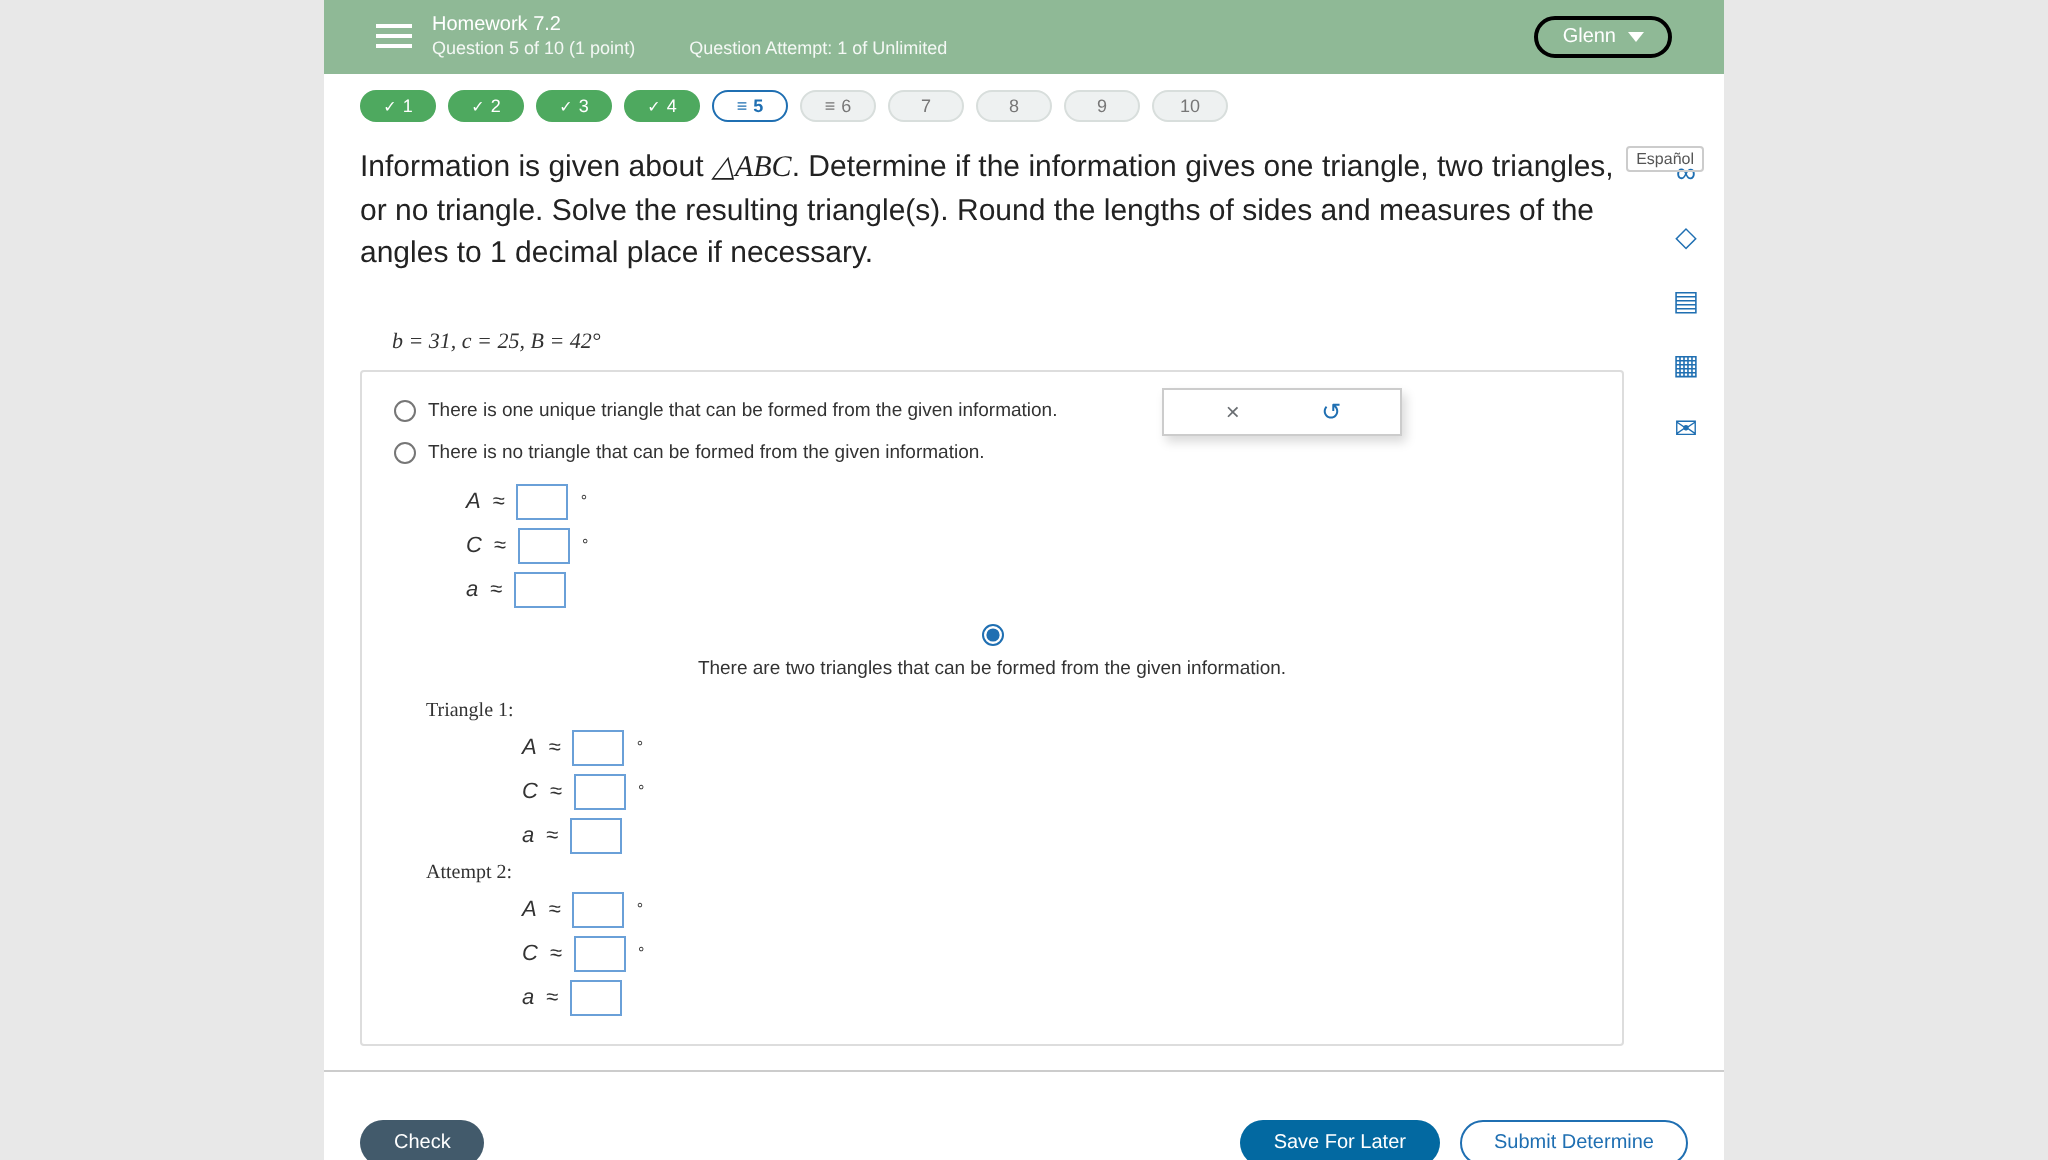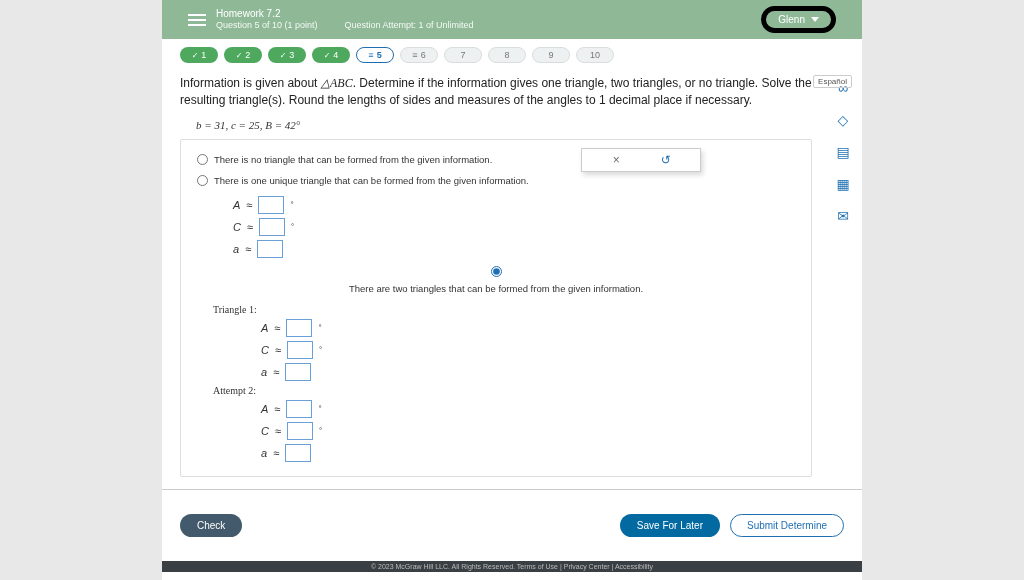--- a/index.html
+++ b/index.html
@@ -3,34 +3,34 @@
 <meta charset="utf-8">
 <style>
   * { box-sizing: border-box; margin: 0; padding: 0; font-family: Arial, Helvetica, sans-serif; }
   body { background: #e8e8e8; display: flex; justify-content: center; font-size: 10px; color: #333; }
   .app { width: 700px; background: #fff; min-height: 580px; position: relative; }
   .header { background: #8fb996; color: #fff; padding: 6px 26px; display: flex; align-items: center; gap: 10px; }
   .hamburger { width: 18px; cursor: pointer; }
   .hamburger div { height: 2px; background: #fff; margin: 3px 0; }
   .header-titles { flex: 1; display: flex; flex-direction: column; font-size: 10px; line-height: 1.3; }
   .header-sub { display: flex; gap: 27px; opacity: .9; font-size: 9px; }
-  .user-pill { border: 5px solid #000000; border-radius: 14px; padding: 3px 12px; font-size: 10px; display: flex; align-items: center; gap: 6px; cursor: pointer; }
+  .user-pill { border: 2px solid #000000; border-radius: 14px; padding: 3px 12px; font-size: 10px; display: flex; align-items: center; gap: 6px; cursor: pointer; }
   .chev-down { width: 0; height: 0; border-left: 4px solid transparent; border-right: 4px solid transparent; border-top: 5px solid #fff; }
   .stripe { display: flex; gap: 6px; padding: 8px 18px 4px; align-items: center; position: relative; }
   .espanol { position: absolute; right: 10px; top: 4px; font-size: 8px; color: #555; border:1px solid #ccc; padding:1px 4px; border-radius:2px; cursor:pointer;margin-top:32px;}
   .qpill { border-radius: 11px; min-width: 38px; height: 16px; font-size: 9px; display: flex; align-items: center; justify-content: center; gap: 3px; cursor: pointer; border: 1px solid transparent; }
   .qpill.done { background: #4ea95f; color: #fff; }
   .qpill.current { background: #fff; color: #1f6fb2; border: 1.5px solid #1f6fb2; font-weight: bold; }
   .qpill.pending { background: #eef1f1; color: #777; border: 1px solid #d8dedc; }
   .check-mark::before { content: "✓"; font-size: 8px; }
   .content-wrap { display: flex; }
   .main { flex: 1; padding: 8px 18px 12px; }
   .sidebar { width: 32px; padding: 12px 6px 0 0; }
   .side-ic { width: 18px; height: 18px; color:#1f6fb2; margin: 0 auto 14px; display:flex; align-items:center; justify-content:center; font-size:14px; cursor:pointer;}
-  .prompt { font-size: 12px; color: #222; line-height: 1.4; margin-bottom: 6px; }
+  .prompt { font-size: 15px; color: #222; line-height: 1.4; margin-bottom: 24px; }
   .math-given { font-family: "Times New Roman", serif; font-style: italic; font-size: 11px; padding: 4px 16px 8px; }
   .panel { border: 1px solid #ddd; border-radius: 2px; padding: 14px 16px 10px; position: relative; }
   .opt-row { display: flex; align-items: center; gap: 6px; font-size: 9.5px; margin-bottom: 10px; }
   input[type=radio]{ accent-color:#1f6fb2; width:11px; height:11px; }
   .indent { margin-left: 36px; }
   .indent2 { margin-left: 64px; }
   .field-row { display: flex; align-items: center; gap: 6px; font-family: "Times New Roman", serif; font-style: italic; font-size: 11px; margin: 4px 0; }
   .field-row .approx{ font-style: normal; }
   .box { width: 26px; height: 18px; border: 1px solid #6aa0d8; background:#fff; }
   .deg { font-size:8px; font-style:normal; vertical-align: top;}
@@ -121,26 +121,26 @@
 
       <div class="panel">
 
         <div class="float-tool">
           <span class="tool-btn">×</span>
           <span class="tool-btn reset">↺</span>
         </div>
 
         <label class="opt-row">
           <input type="radio" name="opt" style="">
-          <span>There is no triangle that can be formed from the given information.</span>
+          <span>There is one unique triangle that can be formed from the given information.</span>
         </label>
 
         <label class="opt-row">
           <input type="radio" name="opt" style="">
-          <span>There is one unique triangle that can be formed from the given information.</span>
+          <span>There is no triangle that can be formed from the given information.</span>
         </label>
         <div class="indent">
           <div class="field-row">
               <span>A</span>
               <span class="approx">≈</span>
               <input class="box" style="">
               <span class="deg">°</span>
             </div>
           <div class="field-row">
               <span>C</span>

